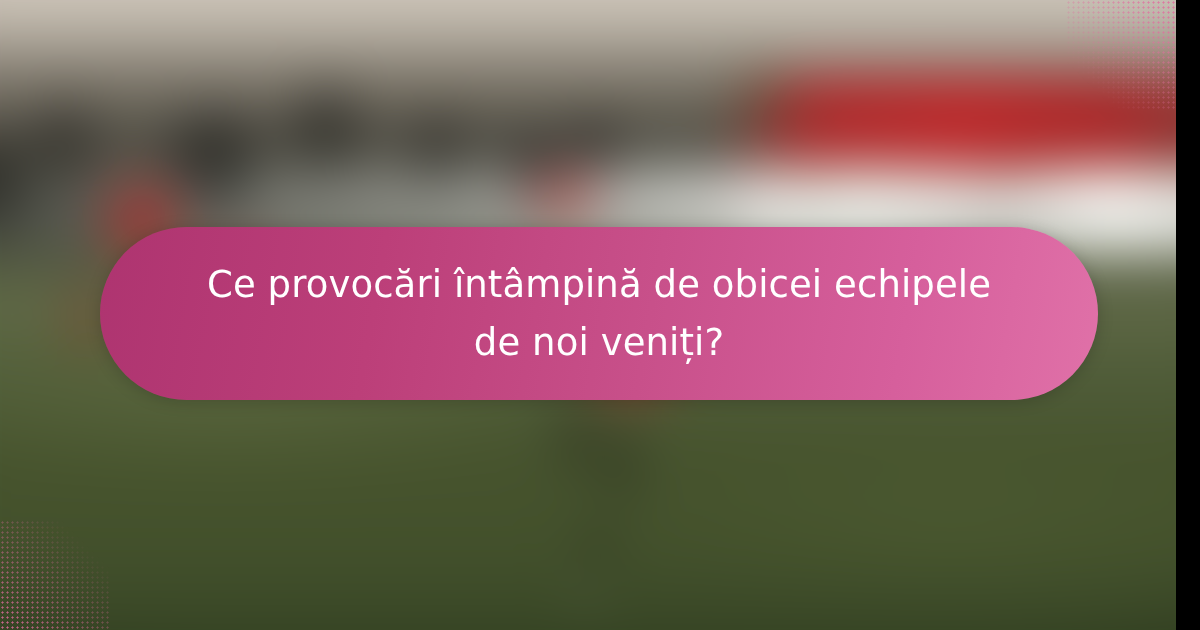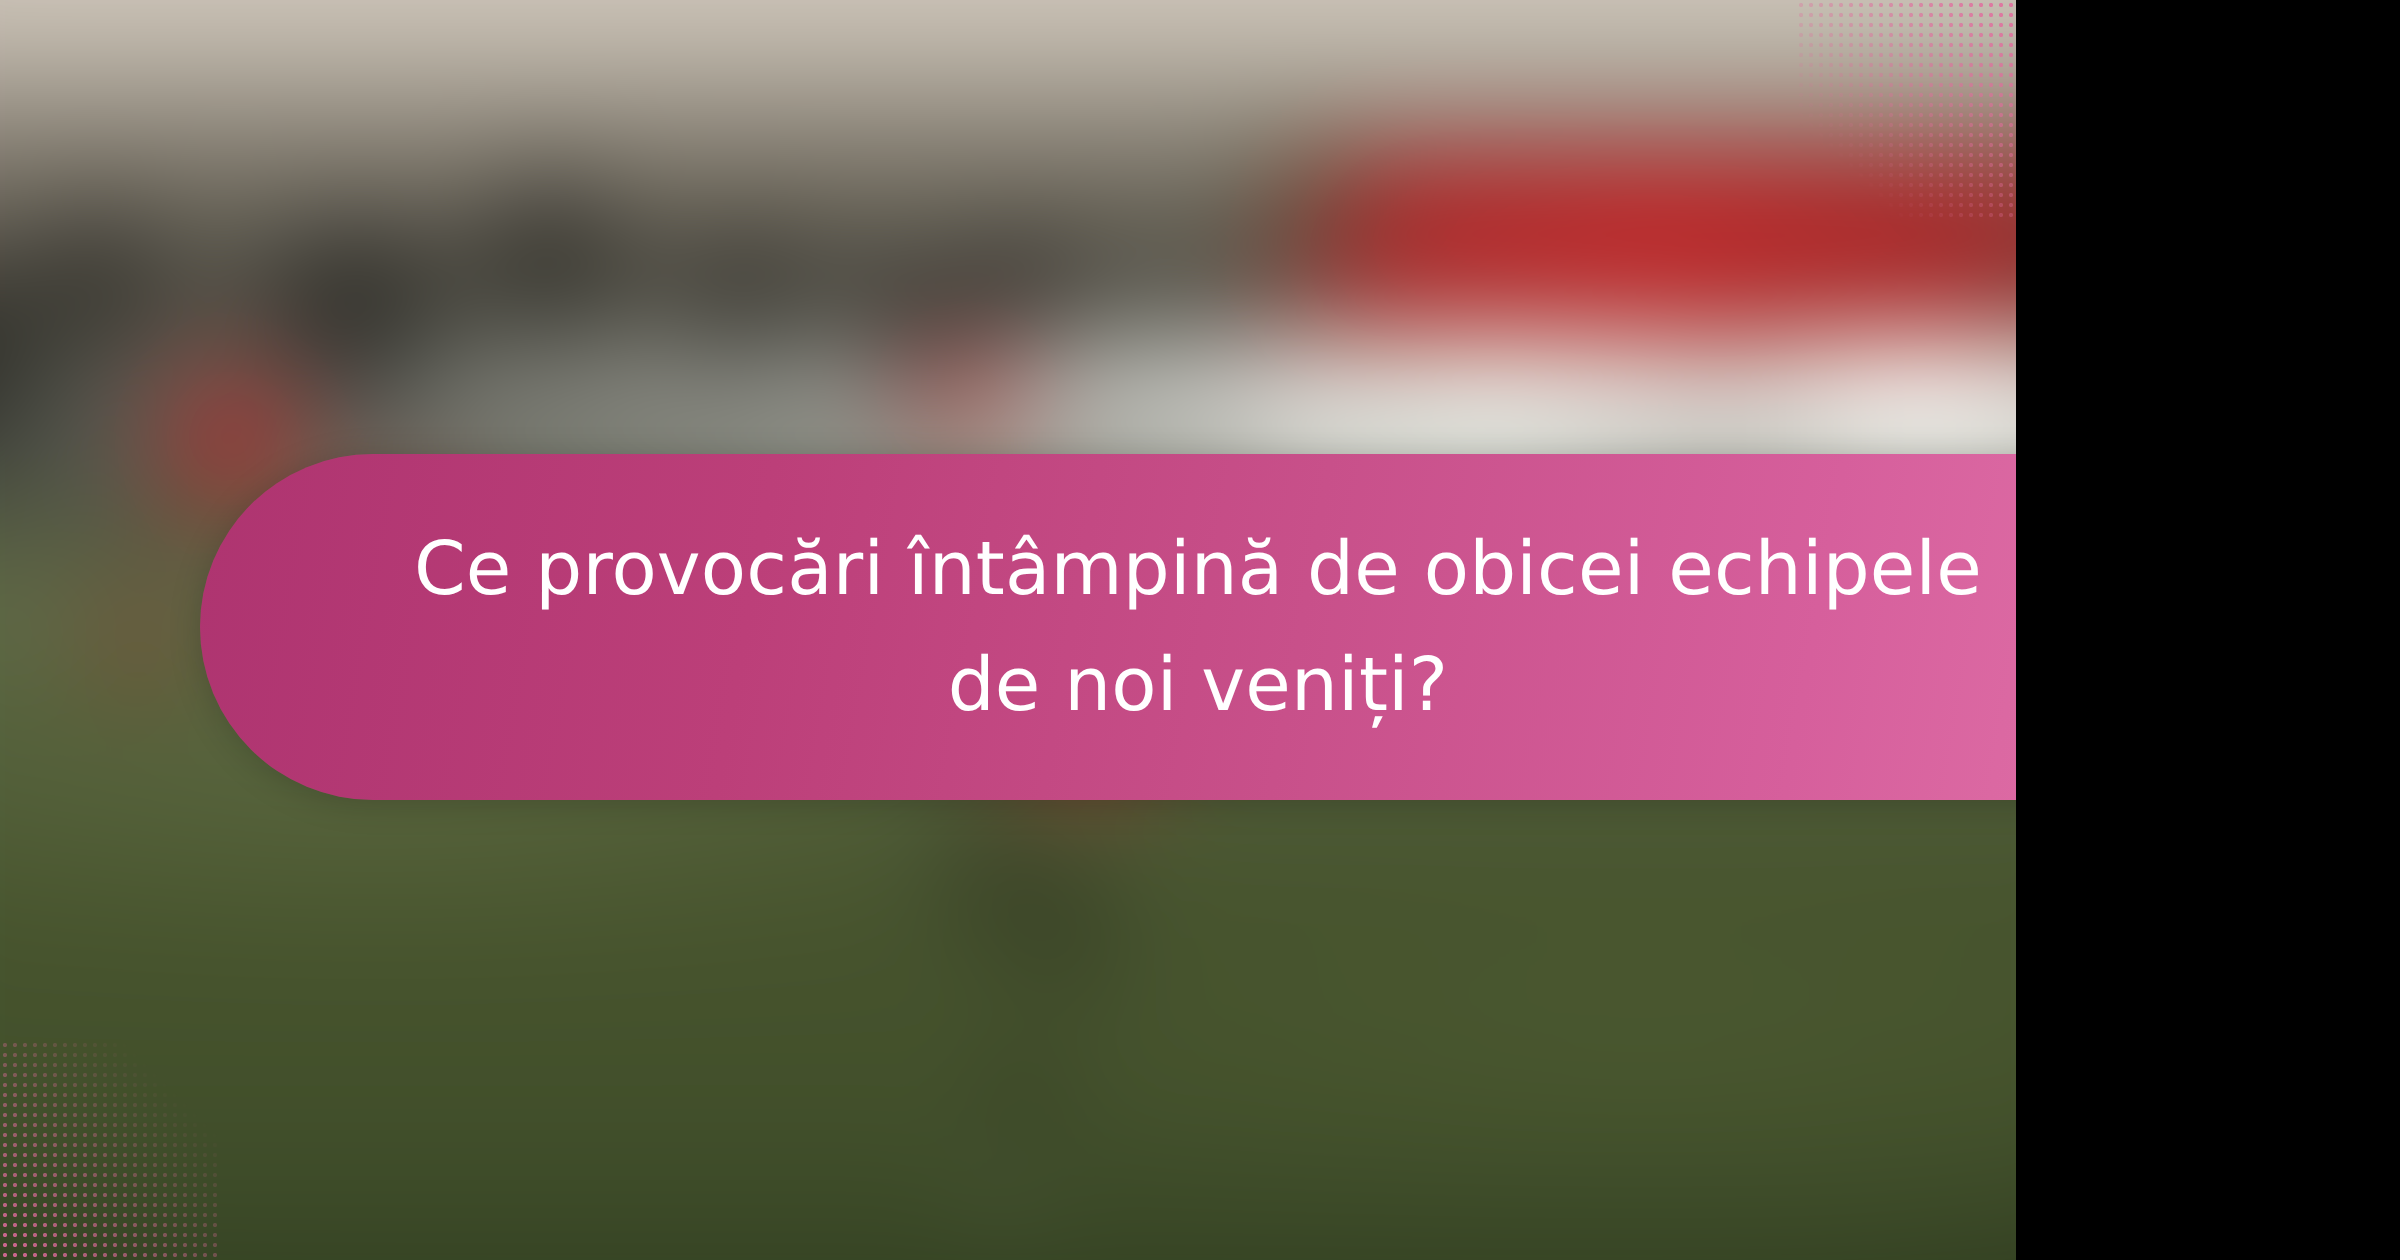--- a/index.html
+++ b/index.html
@@ -7,21 +7,21 @@
     margin: 0;
     padding: 0;
     background: #000;
   }
   body {
     font-family: "DejaVu Sans", sans-serif;
   }
 
   .card {
     position: relative;
-    width: 1008px;
+    width: 1176px;
     height: 630px;
     overflow: hidden;
     background: #6a6f5a;
   }
 
   
   .photo {
     position: absolute;
     inset: -60px;
     filter: blur(26px) saturate(1.05);

